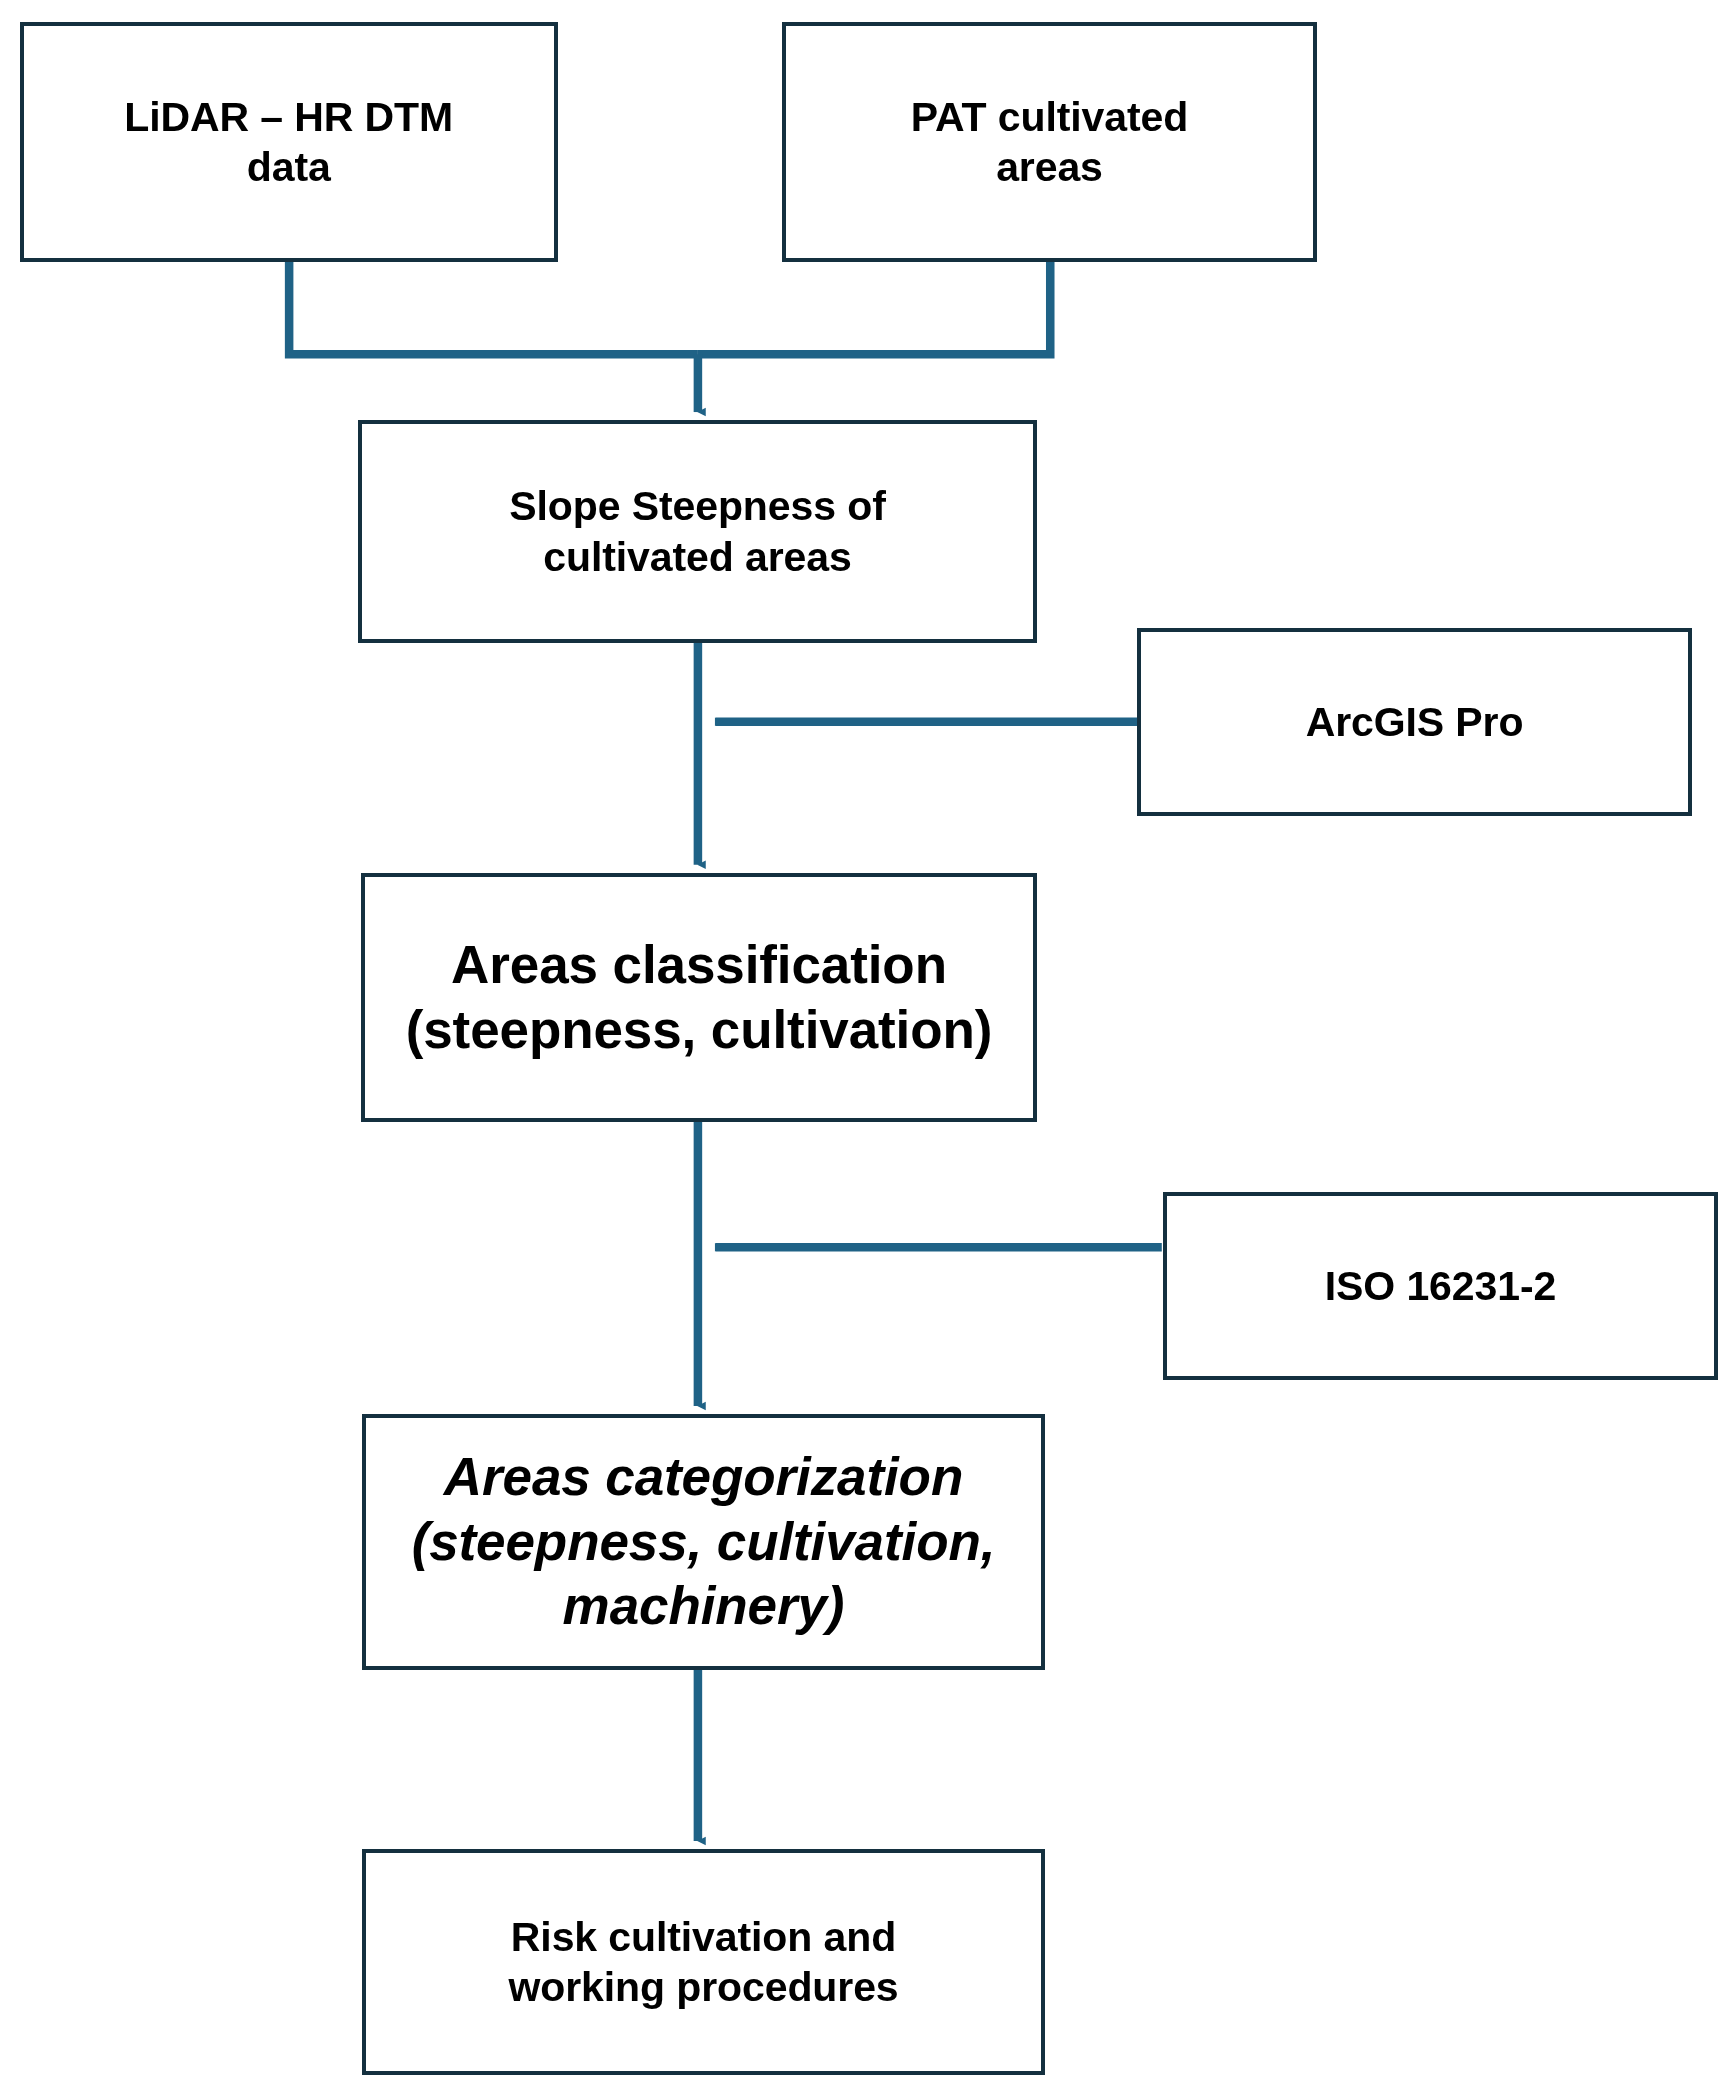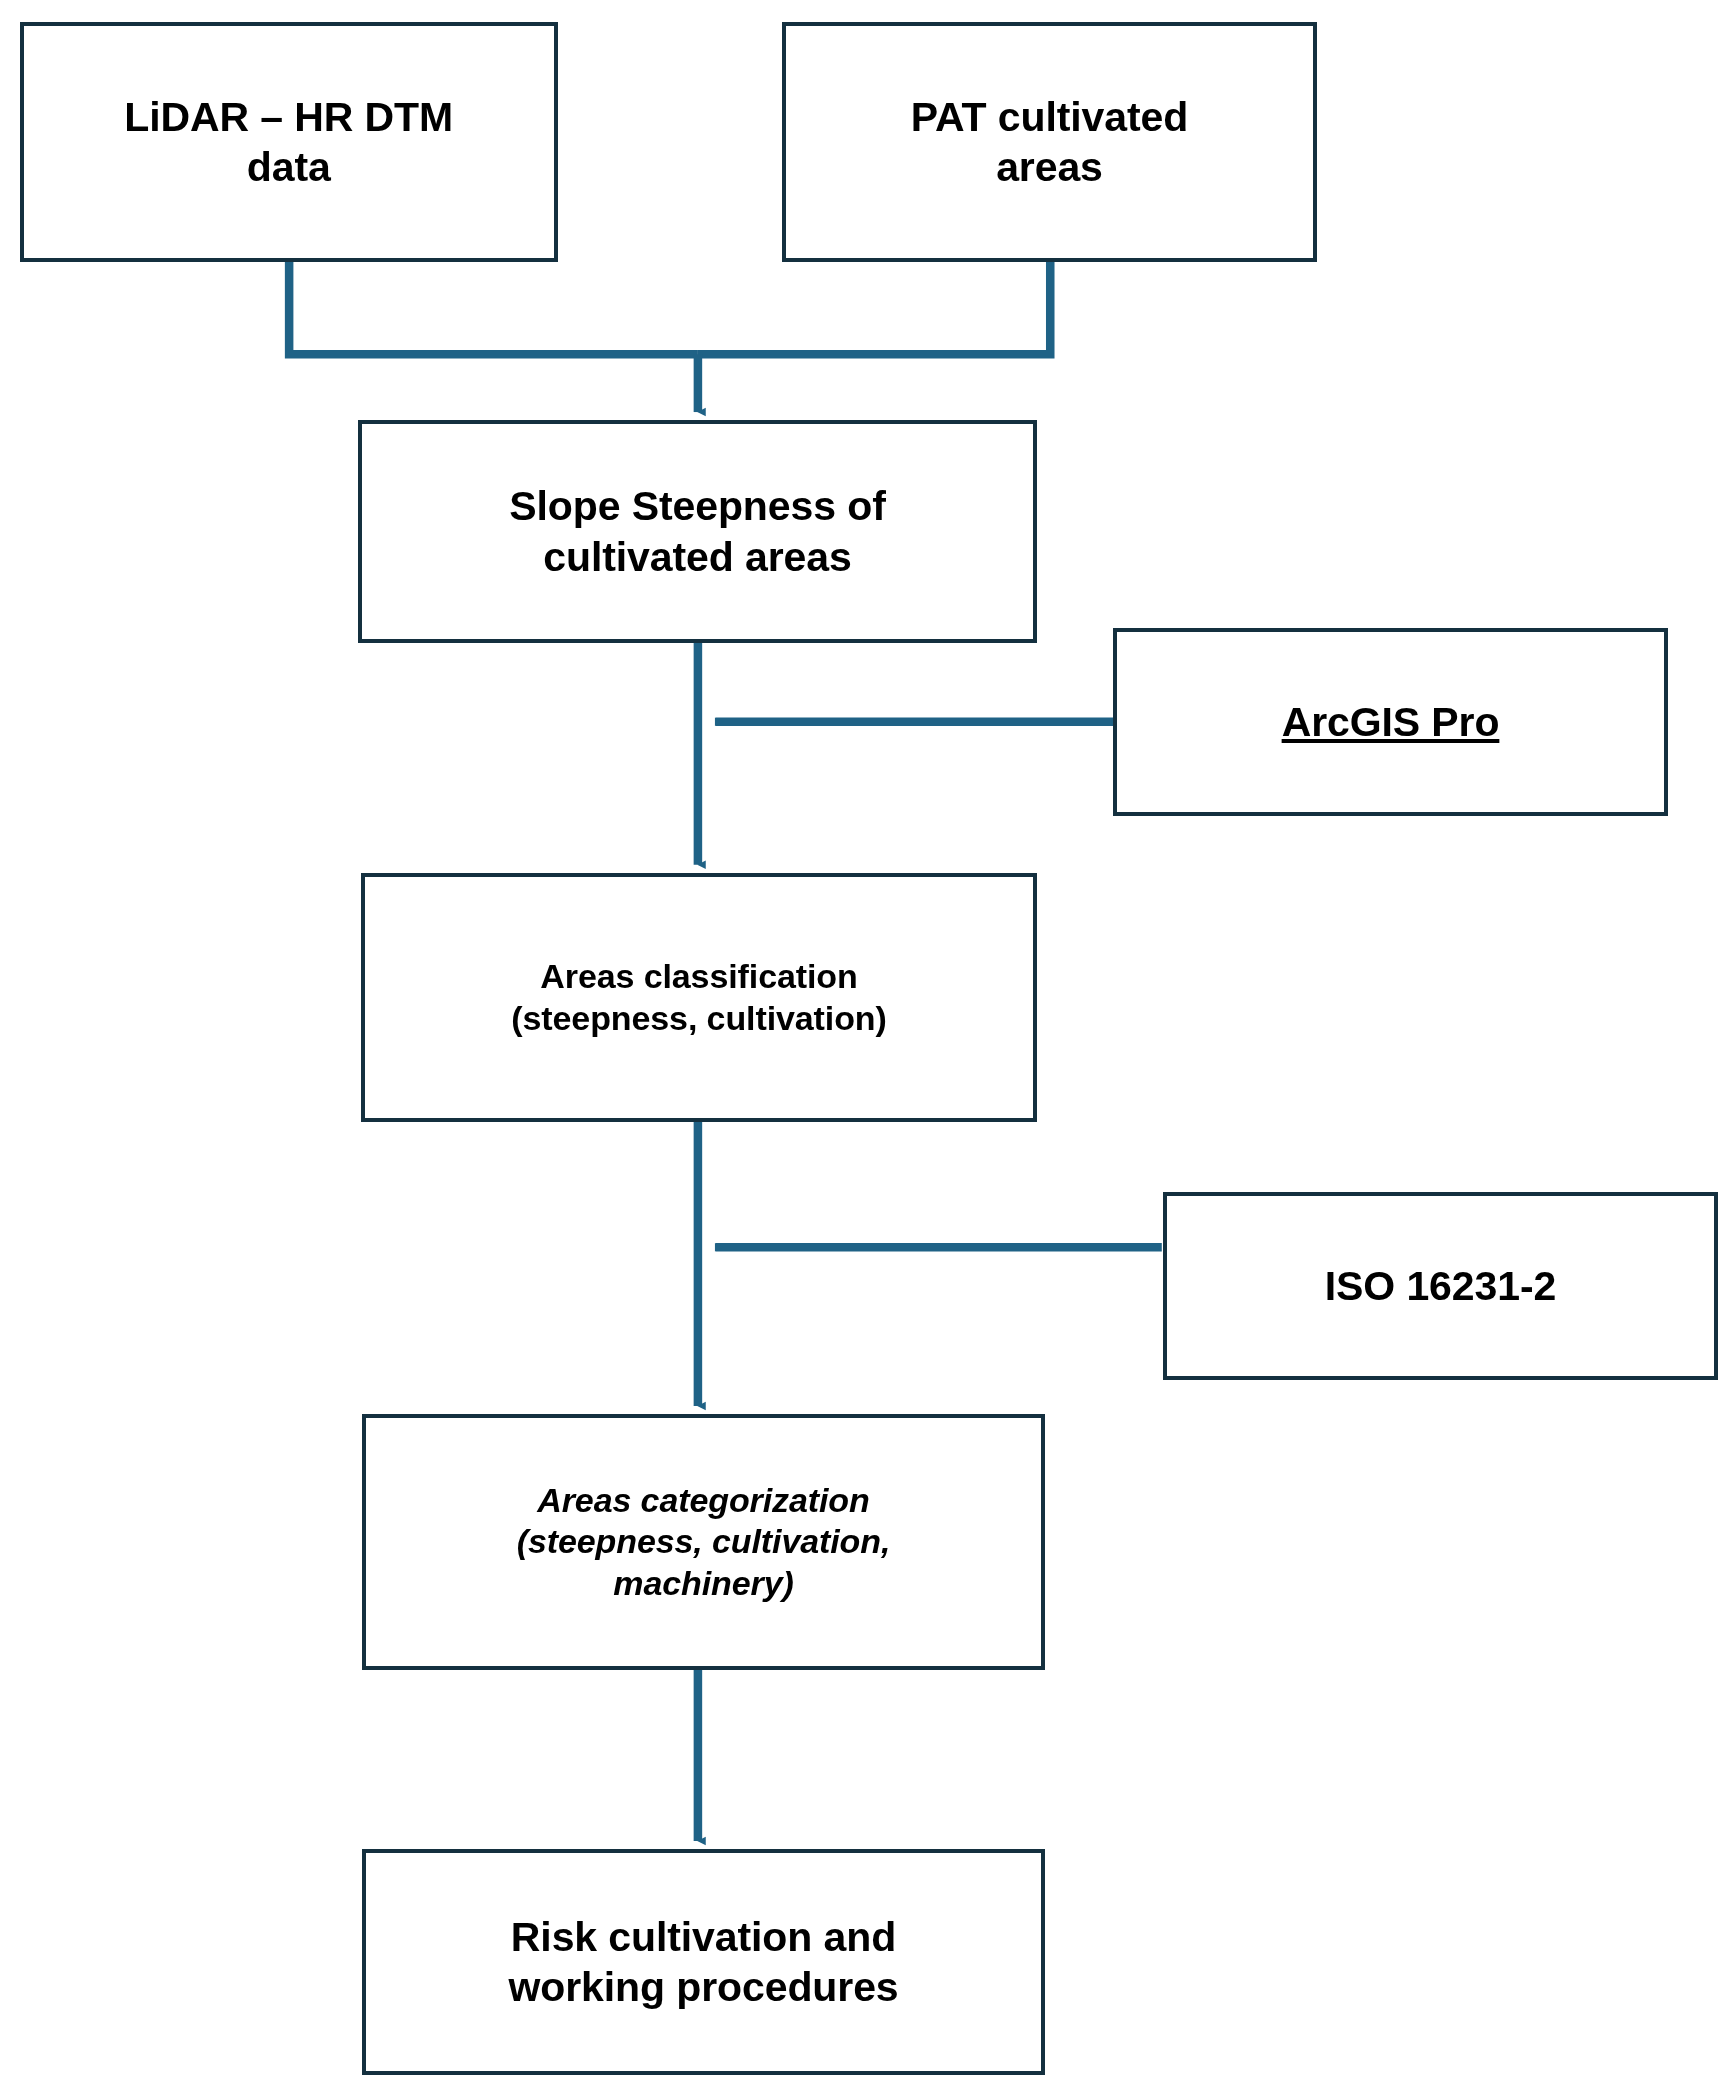--- a/index.html
+++ b/index.html
@@ -31,21 +31,21 @@
     font-family: "Liberation Sans", sans-serif;
     font-weight: bold;
     color: #000000;
     font-size: 41px;
     line-height: 1.22;
     letter-spacing: -0.1px;
     white-space: pre-line;
     padding: 0 11.8px;
   }
   .node-label.narrow {
-    font-size: 34px;
+    font-size: 53px;
     text-align: center;
   }
   #edges {
     position: absolute;
     left: 0;
     top: 0;
     width: 1737px;
     height: 2097px;
     pointer-events: none;
   }
@@ -104,21 +104,21 @@
   <div class="node" style="left:358px; top:420px; width:679px; height:223px;">
     <span class="node-label">Slope Steepness of
 cultivated areas</span>
   </div>
 
   <div class="node" style="left:782px; top:21.7px; width:535px; height:240px;">
     <span class="node-label">PAT cultivated
 areas</span>
   </div>
 
-  <div class="node" style="left:1113px; top:628px; width:555px; height:188px;text-decoration:underline;">
+  <div class="node" style="left:1137px; top:628px; width:555px; height:188px;">
     <span class="node-label">ArcGIS Pro</span>
   </div>
 
   <div class="node" style="left:361px; top:873px; width:676px; height:249px;">
     <span class="node-label narrow">Areas classification
 (steepness, cultivation)</span>
   </div>
 
   <div class="node" style="left:1163px; top:1192px; width:555px; height:188px;">
     <span class="node-label">ISO 16231-2</span>

